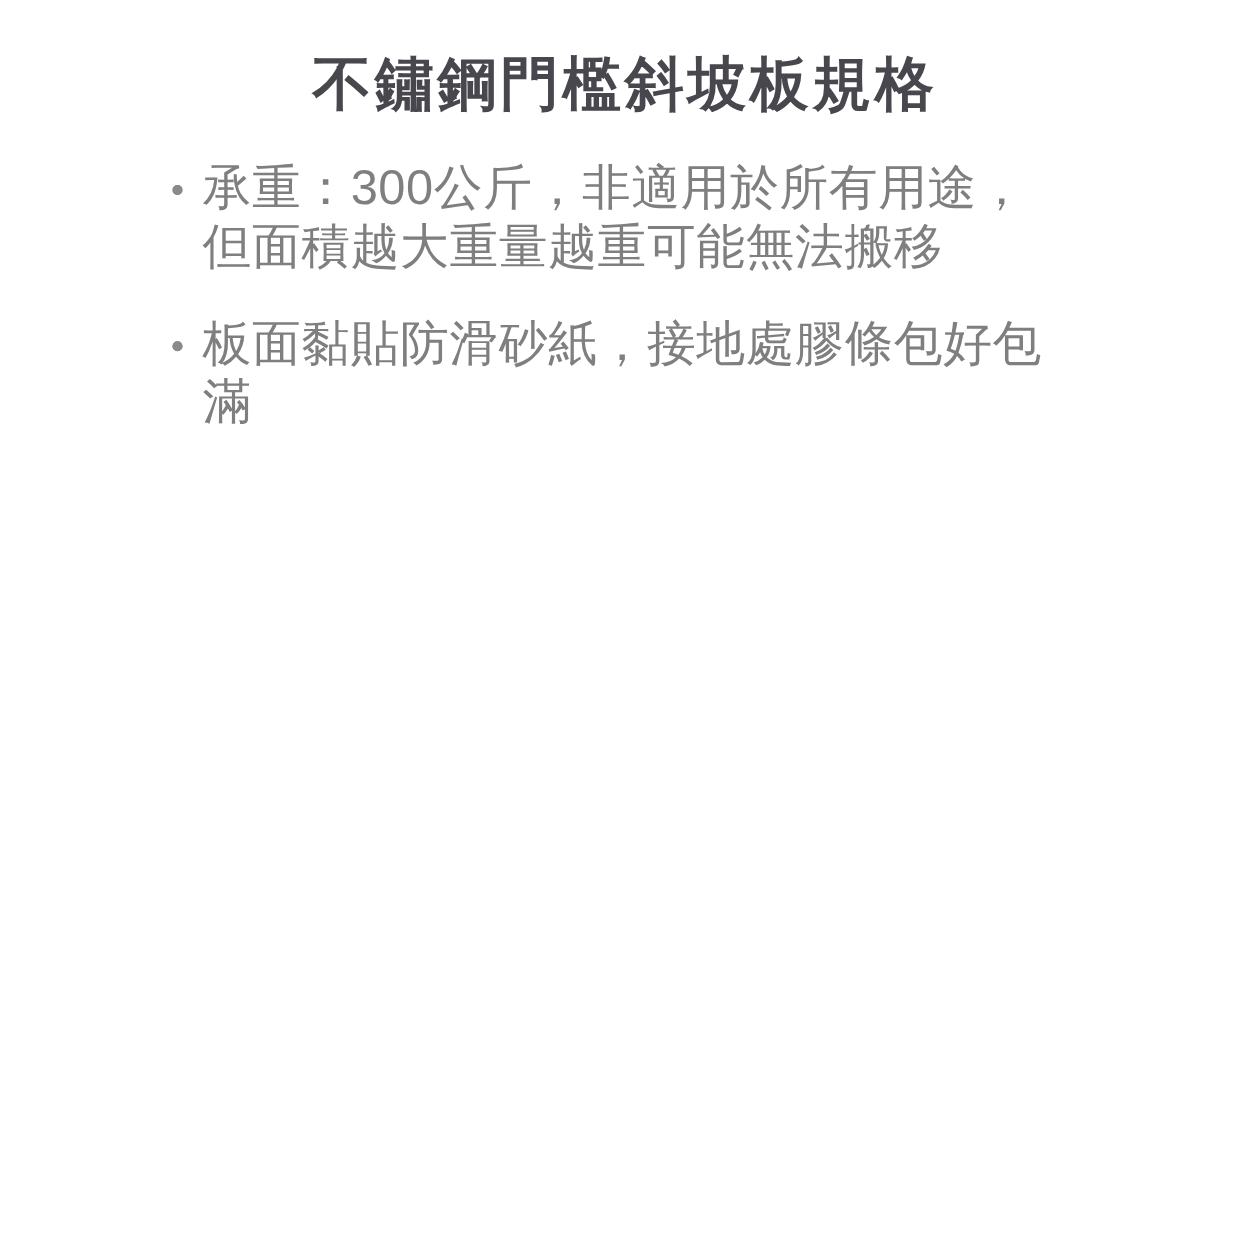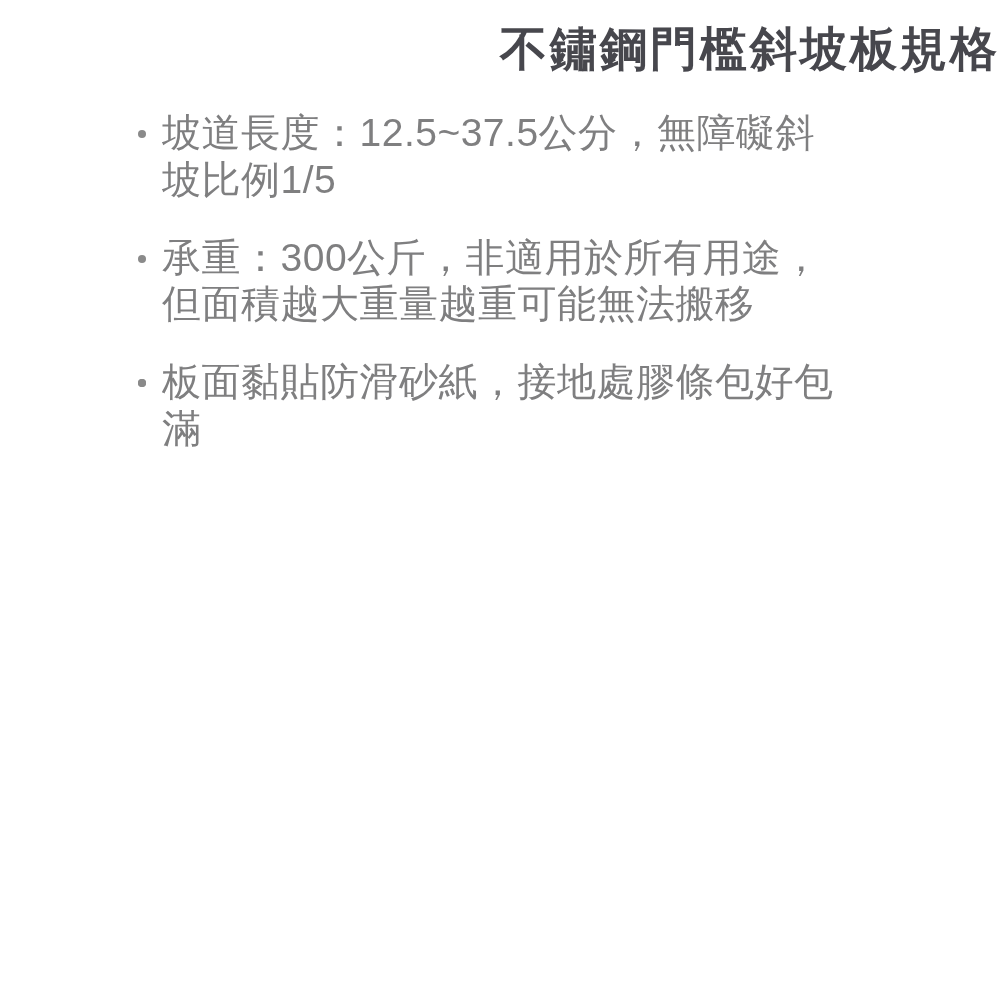--- a/index.html
+++ b/index.html
@@ -10,23 +10,23 @@
   }
   .page {
     position: relative;
     width: 1000px;
     height: 1000px;
     background: #ffffff;
     overflow: hidden;
     box-sizing: border-box;
   }
   .page-title {
-    margin: 0;
+    margin: 18px;
     padding-top: 22px;
-    text-align: right;
+    text-align: center;
     font-size: 47px;
     font-weight: 700;
     letter-spacing: 3px;
     color: #47474d;
     line-height: 1.15;
   }
   .spec-list {
     list-style: none;
     margin: 34px 0 0 0;
     padding: 0 0 0 138px;
@@ -53,21 +53,20 @@
 </style>
 </head>
 <body>
 
 <div class="page">
   <h1 class="page-title">不鏽鋼門檻斜坡板規格</h1>
 
   <ul class="spec-list">
     <li>
       <span class="bullet-icon"></span>
-      <span>坡道長度：12.5~37.5公分，無障礙斜坡比例1/5</span>
     </li>
     <li>
       <span class="bullet-icon"></span>
       <span>承重：300公斤，非適用於所有用途，但面積越大重量越重可能無法搬移</span>
     </li>
     <li>
       <span class="bullet-icon"></span>
     </li>
     <li>
       <span class="bullet-icon"></span>

